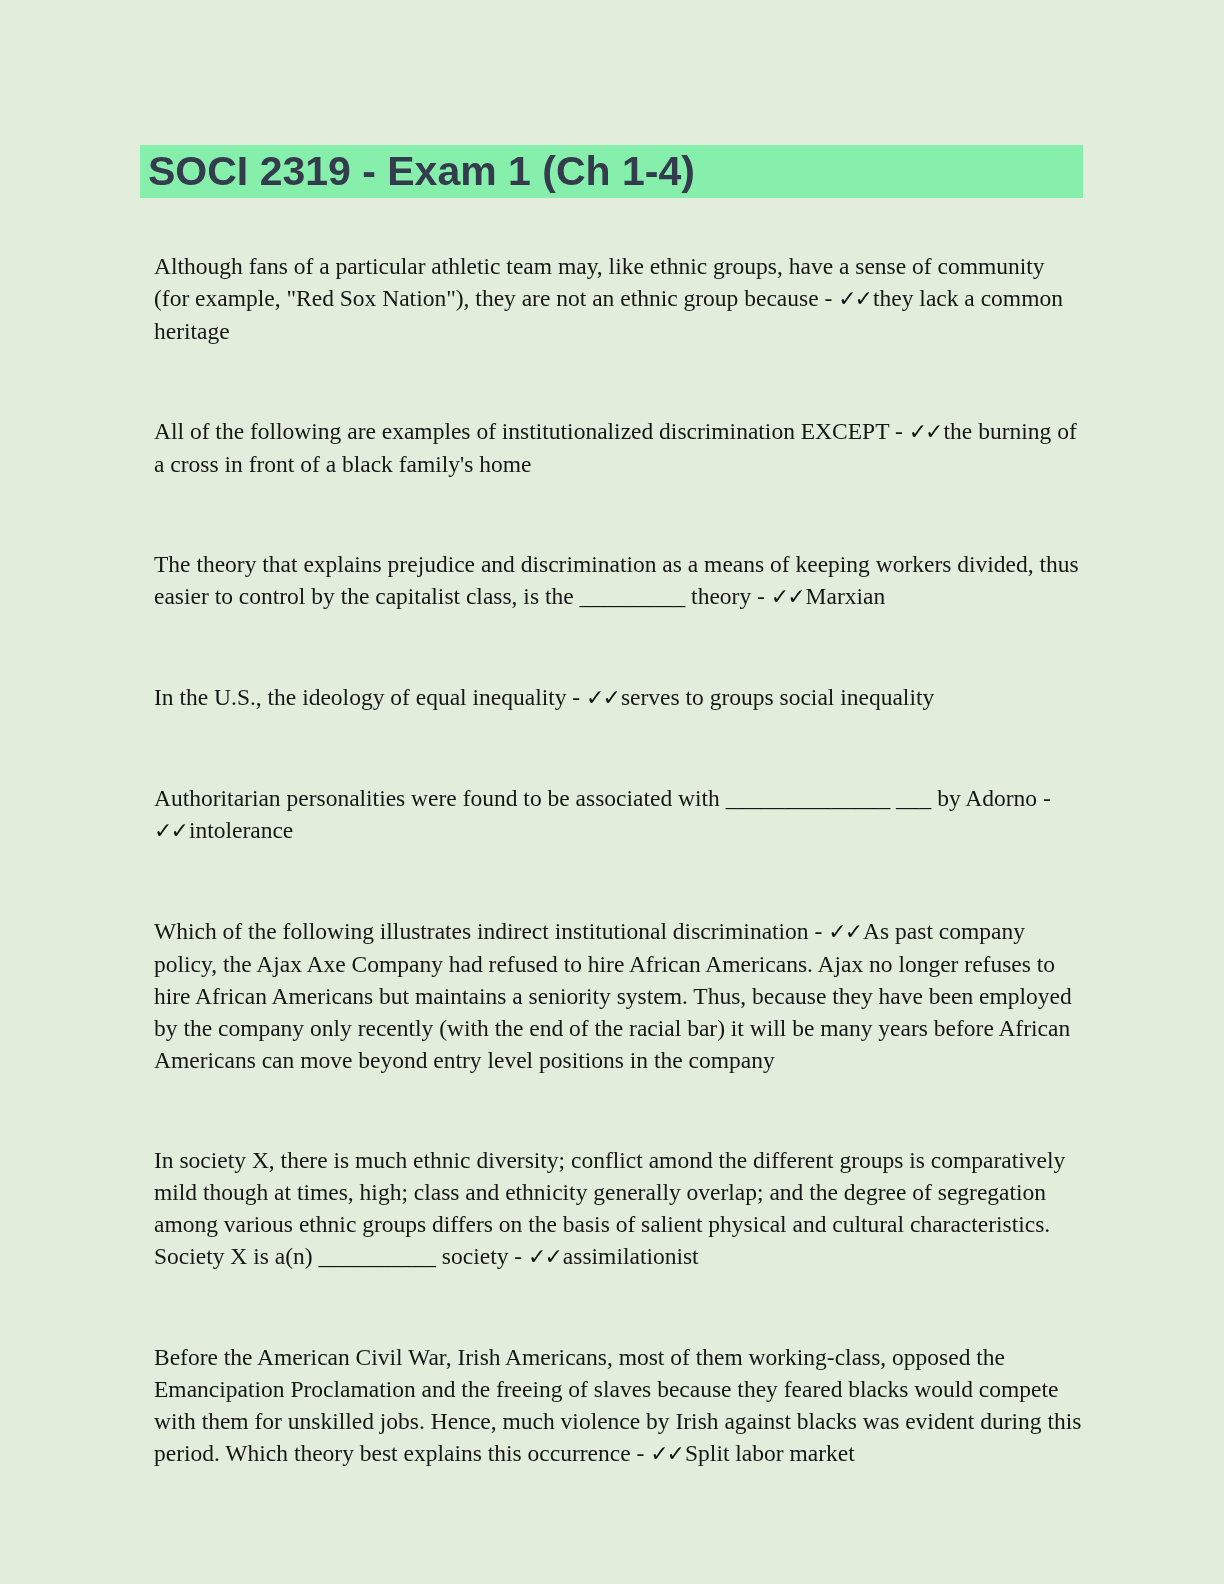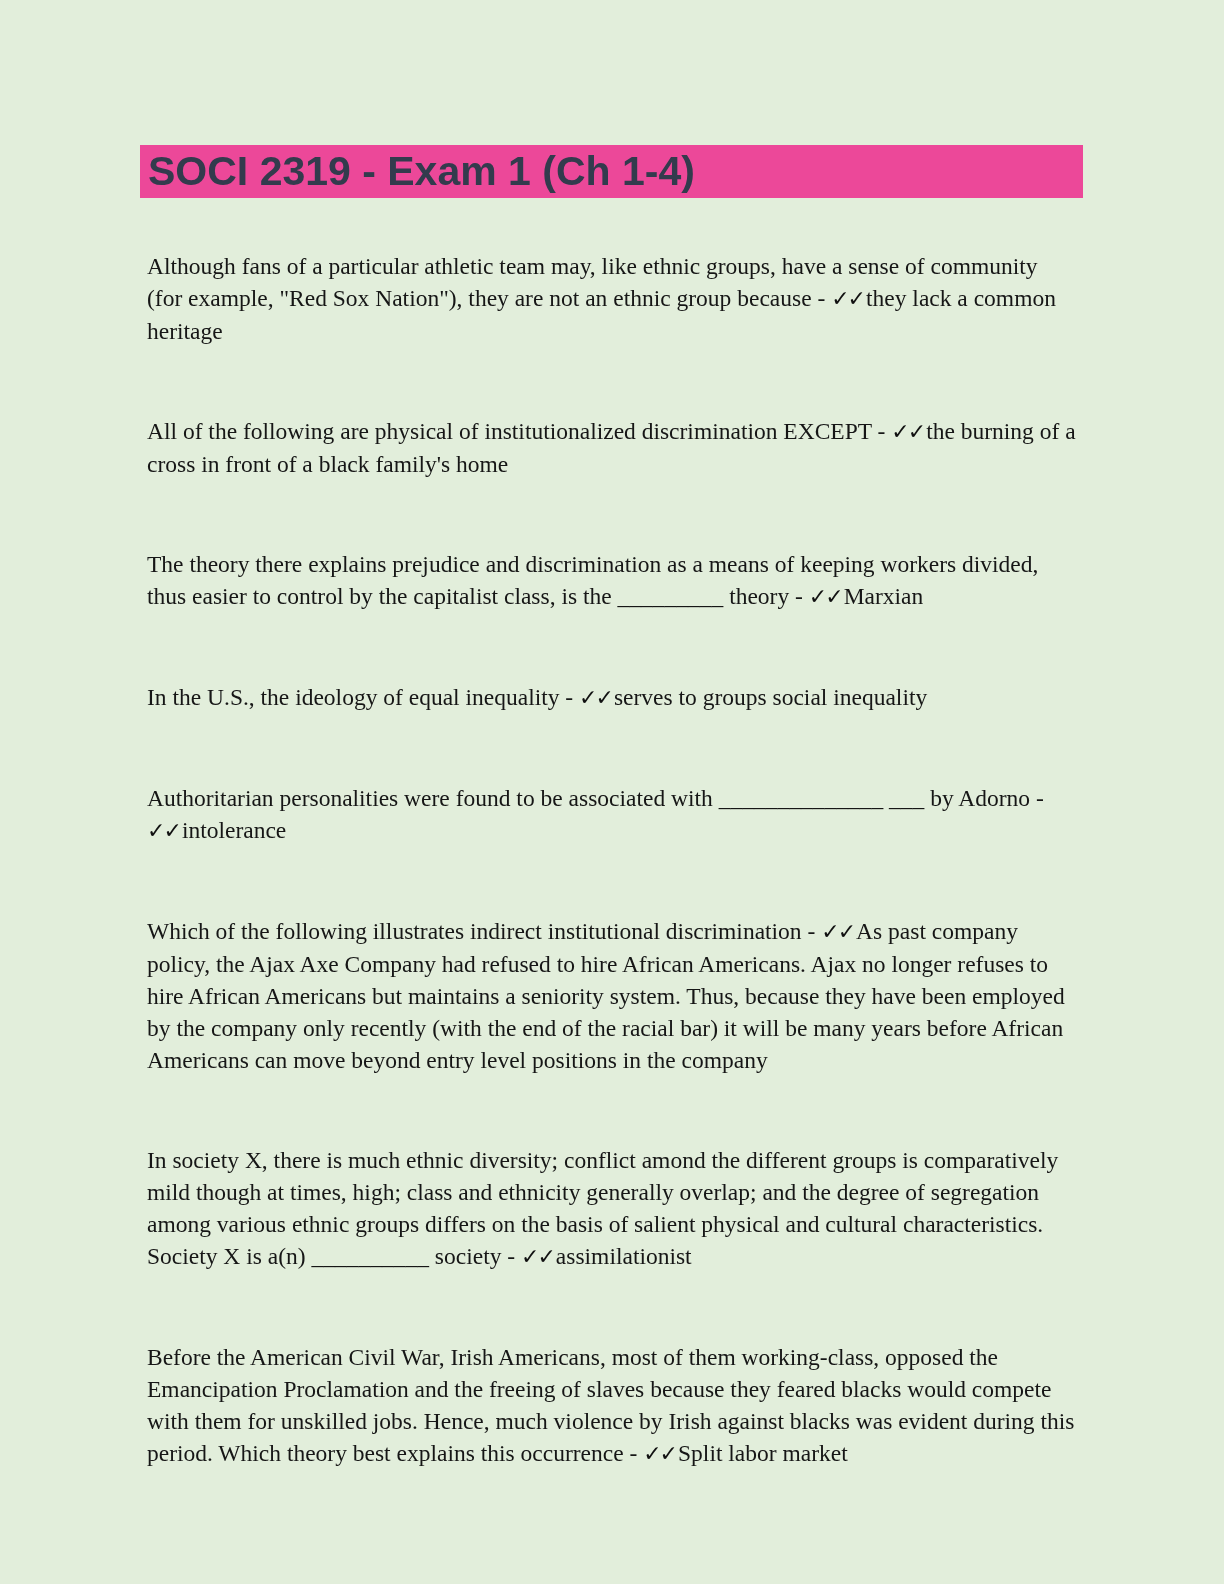--- a/index.html
+++ b/index.html
@@ -18,31 +18,31 @@
     padding: 145px 0 0 143px;
     width: 1224px;
     height: 1584px;
   }
   .title-band {
     box-sizing: border-box;
     width: 943px;
     height: 53px;
     margin: 0 0 52px -3px;
     padding-left: 8px;
-    background: #ec4899;
+    background: #86efac;
     color: #333b4d;
     font-family: "Liberation Sans", sans-serif;
     font-weight: bold;
     font-size: 41px;
     line-height: 52px;
     white-space: nowrap;
   }
   .question {
     width: 930px;
-    margin: 0 0 68px 4px;
+    margin: 0 0 68px 11px;
     font-size: 23.5px;
     line-height: 32px;
     color: #161616;
   }
   .checks {
     font-family: "DejaVu Sans", sans-serif;
     font-weight: bold;
     font-size: 22px;
     letter-spacing: -2px;
     margin-right: 2px;
@@ -50,23 +50,23 @@
   }
 </style>
 </head>
 <body>
 
 <div class="page">
   <h1 class="title-band">SOCI 2319 - Exam 1 (Ch 1-4)</h1>
   <div>
   <p class="question"><span>Although fans of a particular athletic team may, like ethnic groups, have a sense of community (for example, "Red Sox Nation"), they are not an ethnic group because - </span><span class="checks">✓✓</span><span>they lack a common heritage</span></p>
 
-  <p class="question"><span>All of the following are physical of institutionalized discrimination EXCEPT - </span><span class="checks">✓✓</span><span>the burning of a cross in front of a black family's home</span></p>
+  <p class="question"><span>All of the following are examples of institutionalized discrimination EXCEPT - </span><span class="checks">✓✓</span><span>the burning of a cross in front of a black family's home</span></p>
 
-  <p class="question"><span>The theory there explains prejudice and discrimination as a means of keeping workers divided, thus easier to control by the capitalist class, is the _________ theory - </span><span class="checks">✓✓</span><span>Marxian</span></p>
+  <p class="question"><span>The theory that explains prejudice and discrimination as a means of keeping workers divided, thus easier to control by the capitalist class, is the _________ theory - </span><span class="checks">✓✓</span><span>Marxian</span></p>
 
   <p class="question"><span>In the U.S., the ideology of equal inequality - </span><span class="checks">✓✓</span><span>serves to groups social inequality</span></p>
 
   <p class="question"><span>Authoritarian personalities were found to be associated with ______________ ___ by Adorno - </span><span class="checks">✓✓</span><span>intolerance</span></p>
 
   <p class="question"><span>Which of the following illustrates indirect institutional discrimination - </span><span class="checks">✓✓</span><span>As past company policy, the Ajax Axe Company had refused to hire African Americans. Ajax no longer refuses to hire African Americans but maintains a seniority system. Thus, because they have been employed by the company only recently (with the end of the racial bar) it will be many years before African Americans can move beyond entry level positions in the company</span></p>
 
   <p class="question"><span>In society X, there is much ethnic diversity; conflict amond the different groups is comparatively mild though at times, high; class and ethnicity generally overlap; and the degree of segregation among various ethnic groups differs on the basis of salient physical and cultural characteristics. Society X is a(n) __________ society - </span><span class="checks">✓✓</span><span>assimilationist</span></p>
 
   <p class="question"><span>Before the American Civil War, Irish Americans, most of them working-class, opposed the Emancipation Proclamation and the freeing of slaves because they feared blacks would compete with them for unskilled jobs. Hence, much violence by Irish against blacks was evident during this period. Which theory best explains this occurrence - </span><span class="checks">✓✓</span><span>Split labor market</span></p>

